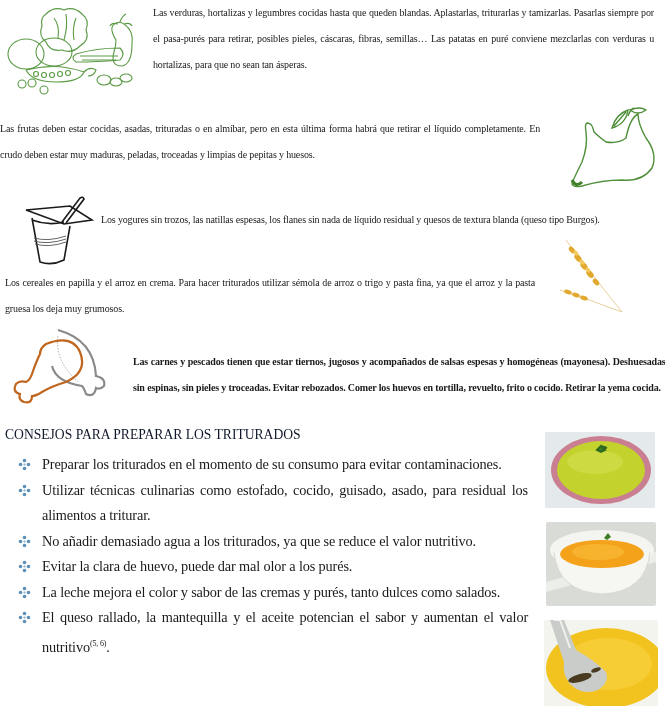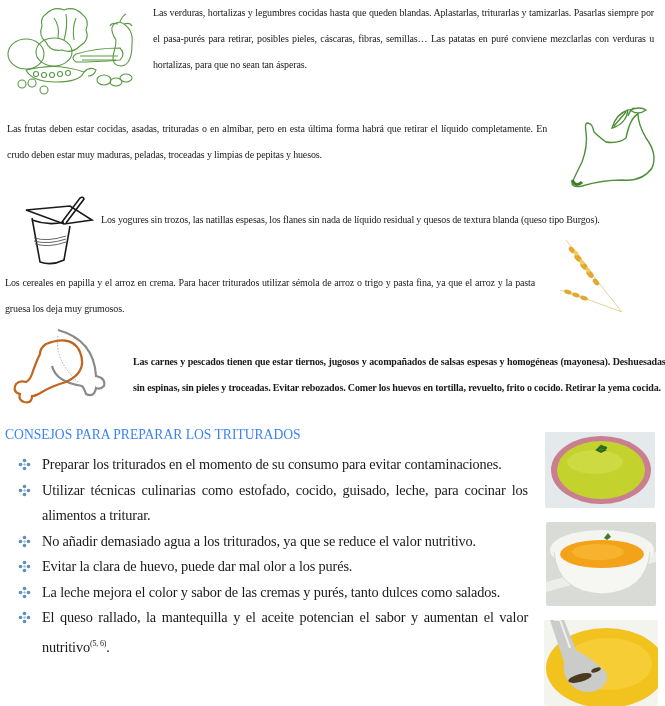--- a/index.html
+++ b/index.html
@@ -12,21 +12,21 @@
     .para {
       position: absolute;
       font-size: 10px;
       line-height: 26px;
       text-align: justify;
       letter-spacing: -0.15px;
     }
     .para.last-left { text-align-last: left; }
     .heading {
       position: absolute; left: 5px; top: 427px;
-      font-size: 13.6px; color: #3b82f6; letter-spacing: 0px;
+      font-size: 13.6px; color: #0f172a; letter-spacing: 0px;
     }
     .bullets { position: absolute; left: 18px; top: 452px; width: 510px; margin: 0; padding: 0; list-style: none; }
     .bullets li {
       position: relative; padding-left: 24px;
       font-size: 14.3px; line-height: 25.5px; text-align: justify;
       letter-spacing: -0.15px;
       font-family: Liberation Serif, serif;
     }
     .bullets li .bul {
       position: absolute; left: 0; top: 6px; width: 13px; height: 13px;
@@ -57,21 +57,21 @@
     <circle cx="18" cy="80" r="4"></circle>
       <circle cx="28" cy="79" r="4"></circle>
       <circle cx="40" cy="86" r="4"></circle>
     <ellipse cx="100" cy="76" rx="7" ry="5"></ellipse>
       <ellipse cx="112" cy="78" rx="6" ry="4"></ellipse>
       <ellipse cx="122" cy="74" rx="6" ry="4"></ellipse>
   </svg>
 </div>
 <p class="para last-left" style="left:153px;top:0px;width:501px;margin:0;">Las verduras, hortalizas y legumbres cocidas hasta que queden blandas. Aplastarlas, triturarlas y tamizarlas. Pasarlas siempre por el pasa-purés para retirar, posibles pieles, cáscaras, fibras, semillas… Las patatas en puré conviene mezclarlas con verduras u hortalizas, para que no sean tan ásperas.</p>
 
-<p class="para last-left" style="left:7px;top:116px;width:540px;margin:0;">Las frutas deben estar cocidas, asadas, trituradas o en almíbar, pero en esta última forma habrá que retirar el líquido completamente. En crudo deben estar muy maduras, peladas, troceadas y limpias de pepitas y huesos.</p>
+<p class="para last-left" style="left:0;top:116px;width:540px;margin:0;">Las frutas deben estar cocidas, asadas, trituradas o en almíbar, pero en esta última forma habrá que retirar el líquido completamente. En crudo deben estar muy maduras, peladas, troceadas y limpias de pepitas y huesos.</p>
 <div class="abs" style="left:560px;top:100px;width:100px;height:92px;">
   <svg width="100" height="92" viewBox="0 0 100 92" fill="none" stroke="#4f8f3a" stroke-width="1.4">
     <path d="M30 24 q-6 -4 -4 8 q2 14 -4 30 q-10 20 -10 22 q2 4 10 2 q20 -6 40 -6 q20 2 30 -12 q6 -14 -6 -30 q-8 -14 -8 -24 q-8 4 -12 24 q-8 6 -20 4 q-8 -6 -12 -10 q-2 -8 -4 -8z"></path>
     <path d="M68 16 q2 -6 6 -8 M70 10 q10 -4 16 0 q-8 6 -16 0z"></path>
     <path d="M52 28 q4 -14 16 -18 q-2 14 -16 18z M54 26 l12 -14"></path>
     <path d="M12 80 q4 8 10 2" stroke-width="3" stroke="#3f7f2a"></path>
   </svg>
 </div>
 
 <div class="abs" style="left:20px;top:194px;width:76px;height:74px;">
@@ -135,21 +135,21 @@
   <li>
     <svg class="bul" viewBox="0 0 13 13">
         <g fill="#5b8fb8">
           <circle cx="6.5" cy="2.5" r="1.8"></circle>
           <circle cx="2.5" cy="6.5" r="1.8"></circle>
           <circle cx="10.5" cy="6.5" r="1.8"></circle>
           <circle cx="6.5" cy="10.5" r="1.8"></circle>
         </g>
         <circle cx="6.5" cy="6.5" r="1.2" fill="#9cc0dd"></circle>
       </svg>
-    <span>Utilizar técnicas culinarias como estofado, cocido, guisado, leche, para cocinar los alimentos a triturar.</span>
+    <span>Utilizar técnicas culinarias como estofado, cocido, guisado, asado, para residual los alimentos a triturar.</span>
   </li>
   <li>
     <svg class="bul" viewBox="0 0 13 13">
         <g fill="#5b8fb8">
           <circle cx="6.5" cy="2.5" r="1.8"></circle>
           <circle cx="2.5" cy="6.5" r="1.8"></circle>
           <circle cx="10.5" cy="6.5" r="1.8"></circle>
           <circle cx="6.5" cy="10.5" r="1.8"></circle>
         </g>
         <circle cx="6.5" cy="6.5" r="1.2" fill="#9cc0dd"></circle>

